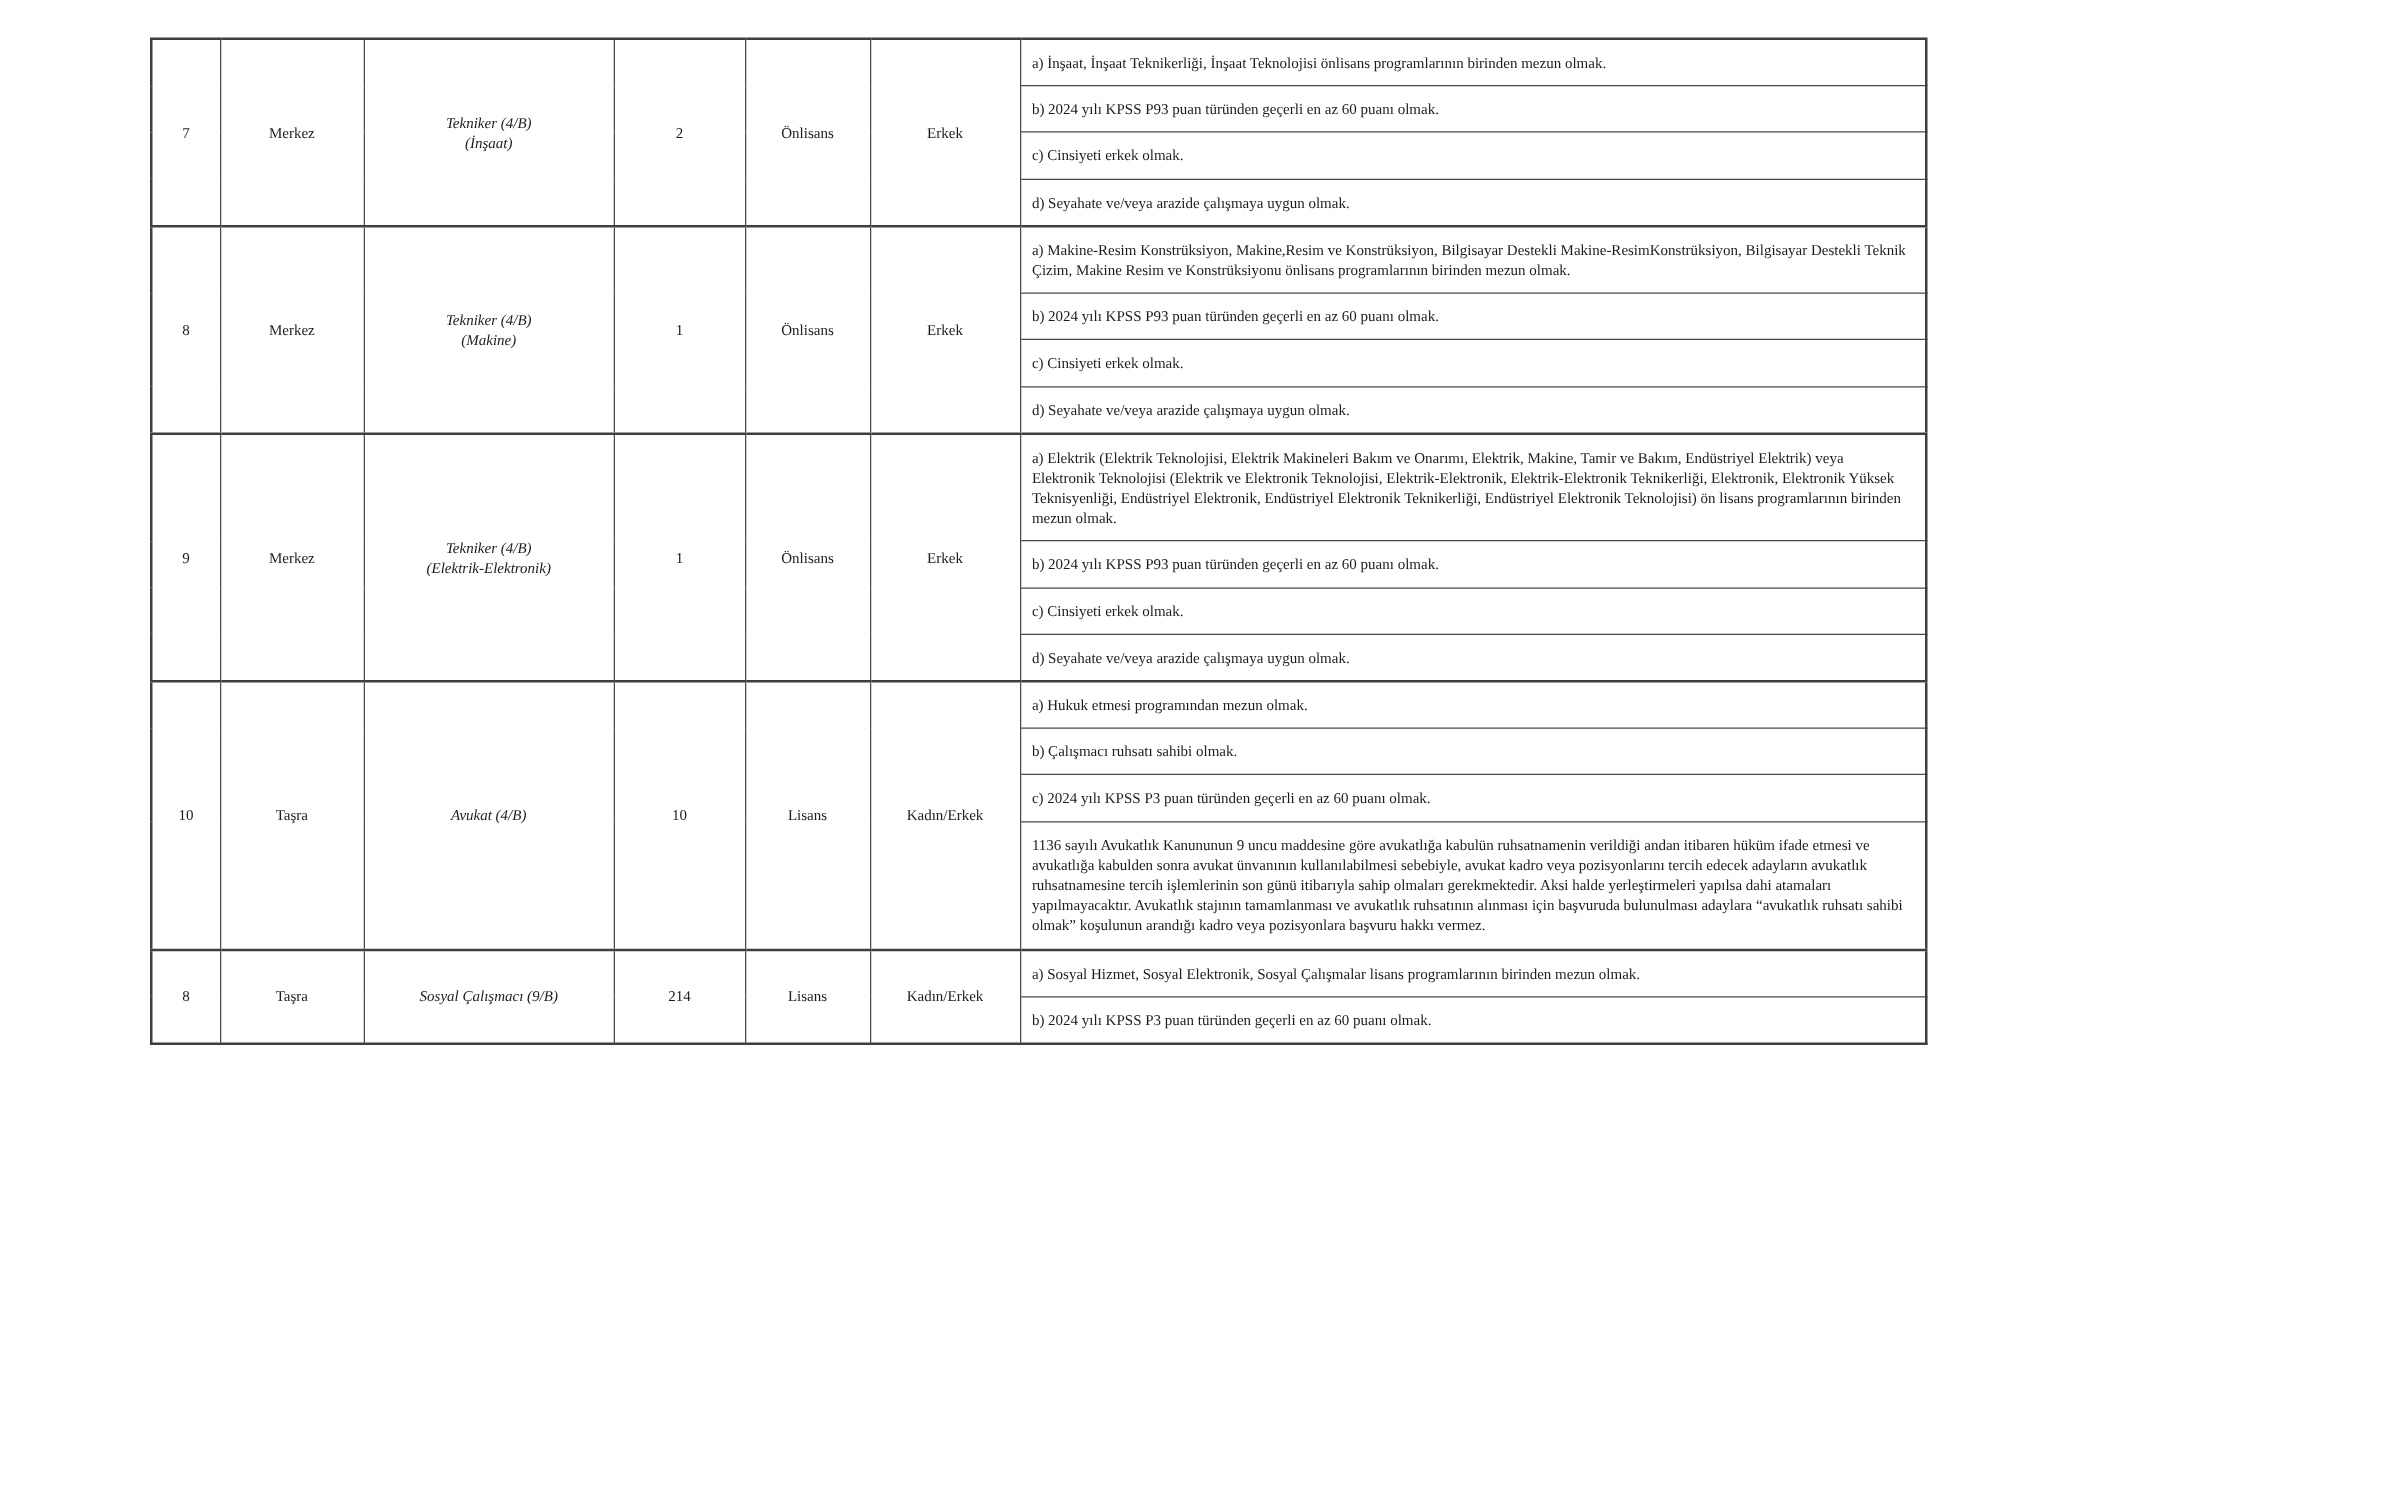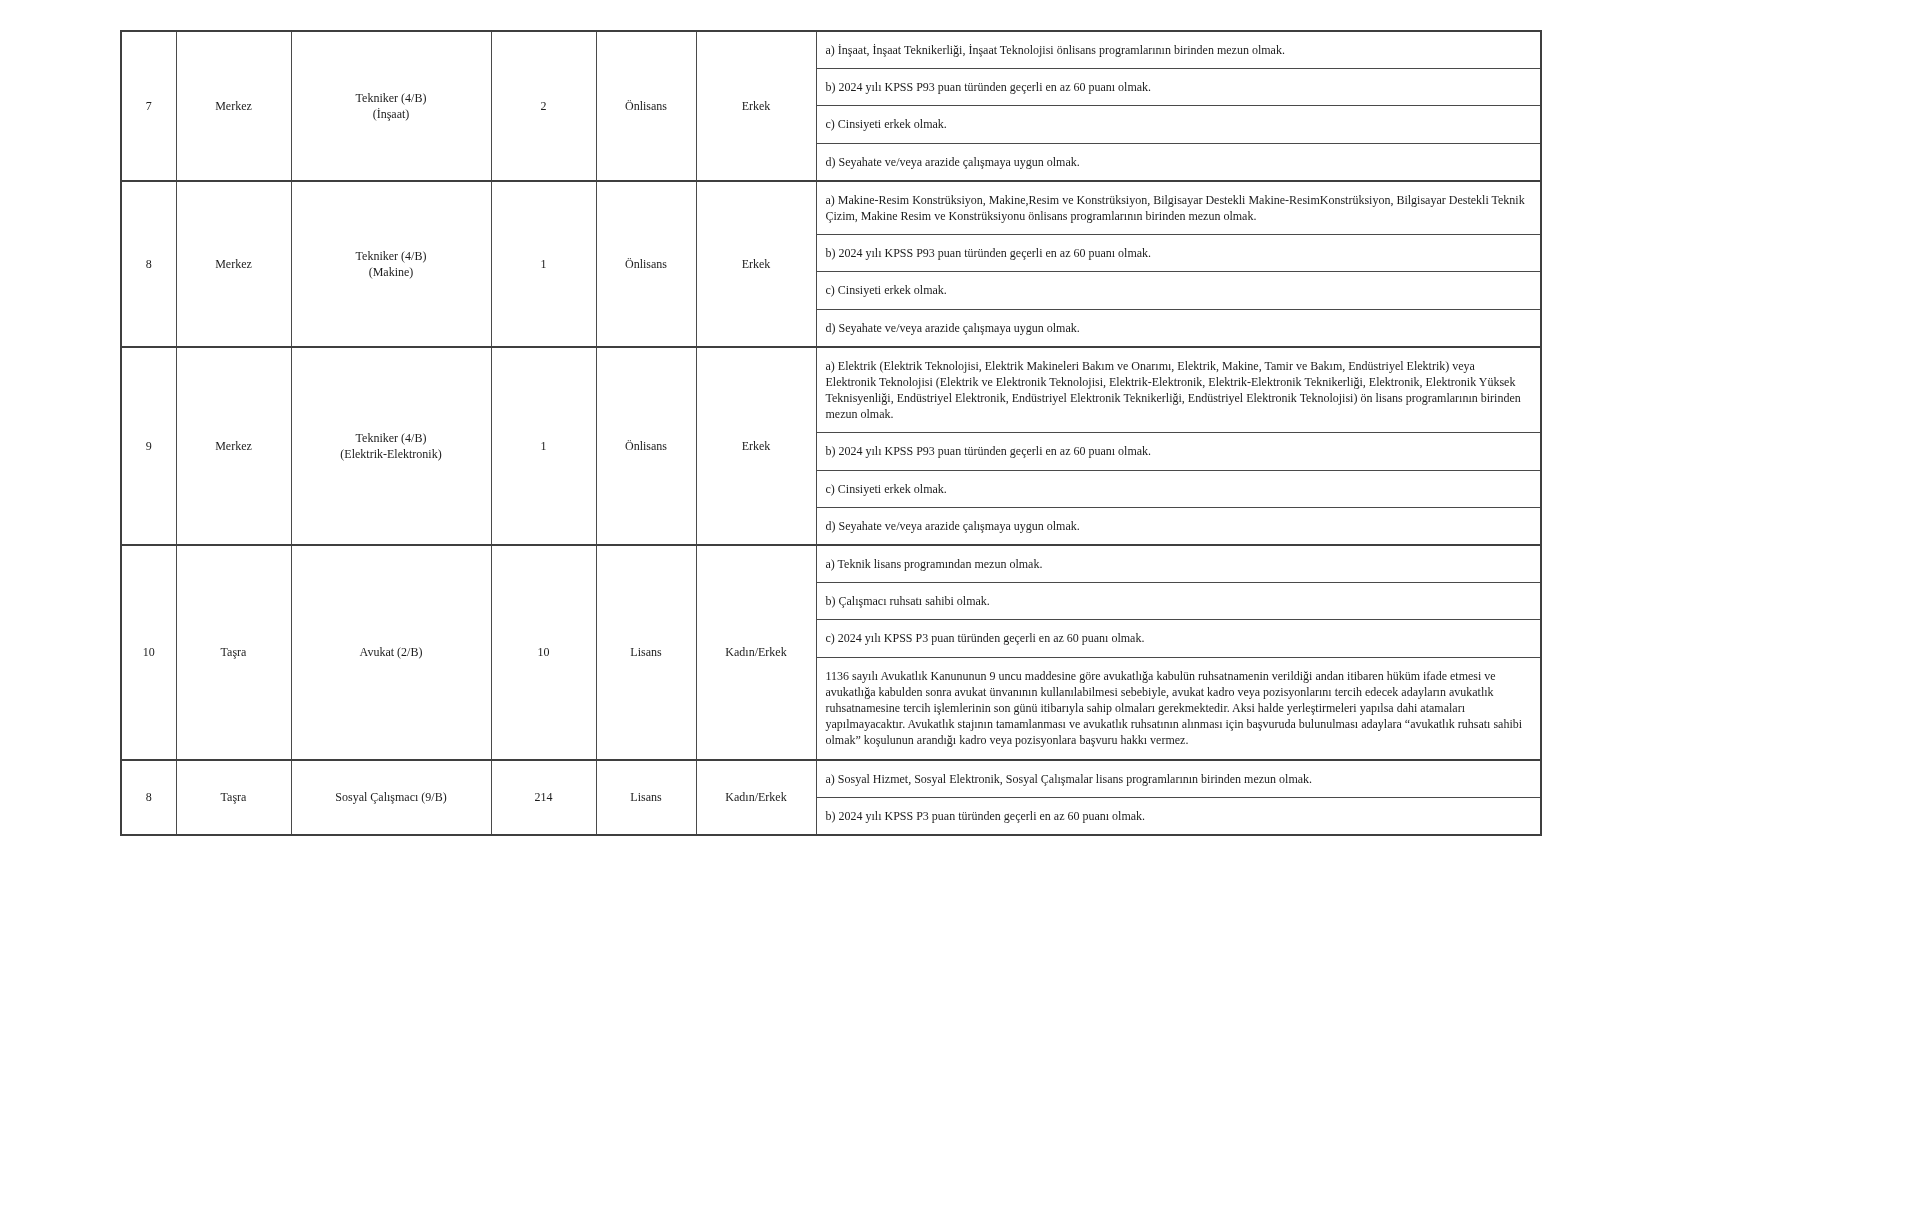--- a/index.html
+++ b/index.html
@@ -31,20 +31,21 @@
     line-height: 1.35;
     vertical-align: middle;
     word-wrap: break-word;
   }
   td.center {
     text-align: center;
     padding: 4px 6px;
   }
   td.title-cell {
     white-space: pre-line;
+    font-style: italic;
   }
   td.req {
     padding: 10px 12px 10px 9px;
     text-align: left;
   }
   tr.main-start td {
     border-top: 2px solid #3f3f3f;
   }
 </style>
 </head>
@@ -115,25 +116,25 @@
         </tr>
         <tr>
           <td class="req">c) Cinsiyeti erkek olmak.</td>
         </tr>
         <tr>
           <td class="req">d) Seyahate ve/veya arazide çalışmaya uygun olmak.</td>
         </tr>
         <tr class="main-start">
           <td rowspan="4" class="center">10</td>
           <td rowspan="4" class="center">Taşra</td>
-          <td rowspan="4" class="center title-cell">Avukat (2/B)</td>
+          <td rowspan="4" class="center title-cell">Avukat (4/B)</td>
           <td rowspan="4" class="center">10</td>
           <td rowspan="4" class="center">Lisans</td>
           <td rowspan="4" class="center">Kadın/Erkek</td>
-          <td class="req">a) Teknik lisans programından mezun olmak.</td>
+          <td class="req">a) Hukuk etmesi programından mezun olmak.</td>
         </tr>
         <tr>
           <td class="req">b) Çalışmacı ruhsatı sahibi olmak.</td>
         </tr>
         <tr>
           <td class="req">c) 2024 yılı KPSS P3 puan türünden geçerli en az 60 puanı olmak.</td>
         </tr>
         <tr>
           <td class="req">1136 sayılı Avukatlık Kanununun 9 uncu maddesine göre avukatlığa kabulün ruhsatnamenin verildiği andan itibaren hüküm ifade etmesi ve avukatlığa kabulden sonra avukat ünvanının kullanılabilmesi sebebiyle, avukat kadro veya pozisyonlarını tercih edecek adayların avukatlık ruhsatnamesine tercih işlemlerinin son günü itibarıyla sahip olmaları gerekmektedir. Aksi halde yerleştirmeleri yapılsa dahi atamaları yapılmayacaktır. Avukatlık stajının tamamlanması ve avukatlık ruhsatının alınması için başvuruda bulunulması adaylara “avukatlık ruhsatı sahibi olmak” koşulunun arandığı kadro veya pozisyonlara başvuru hakkı vermez.</td>
         </tr>

